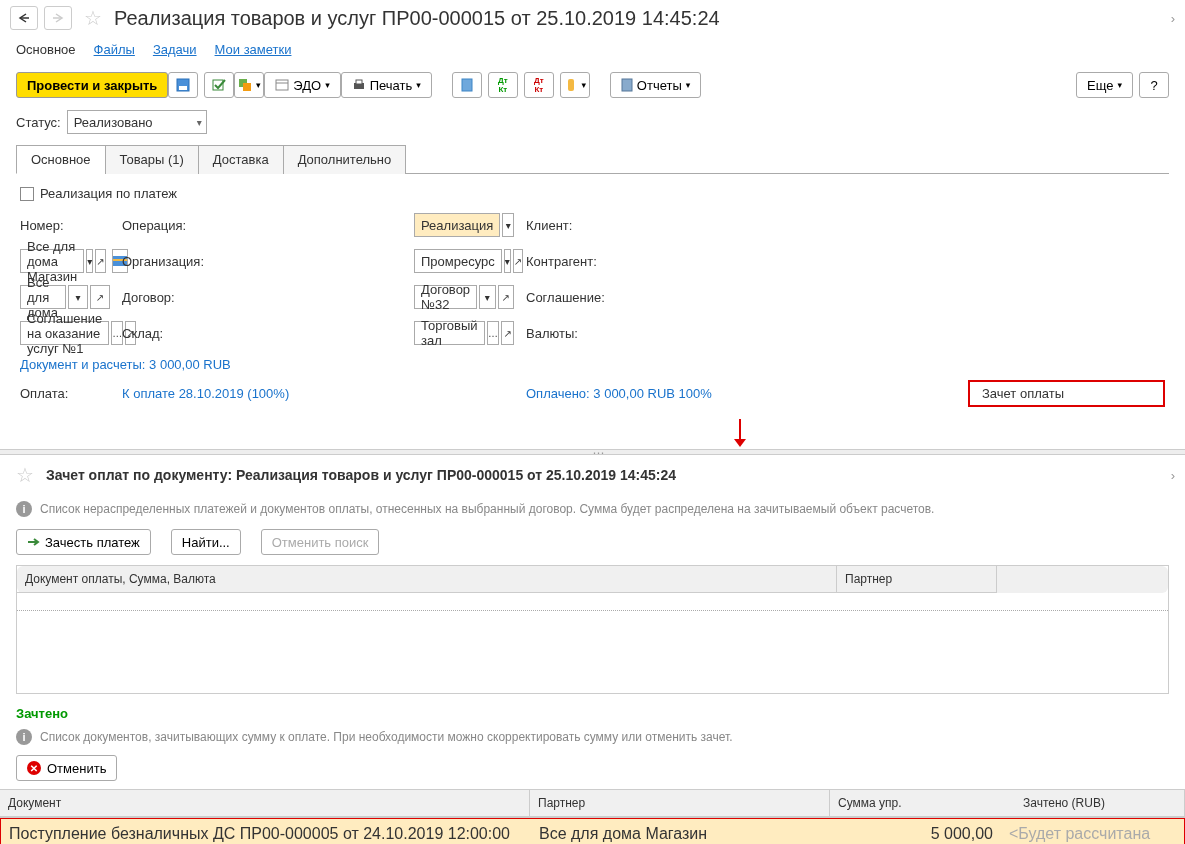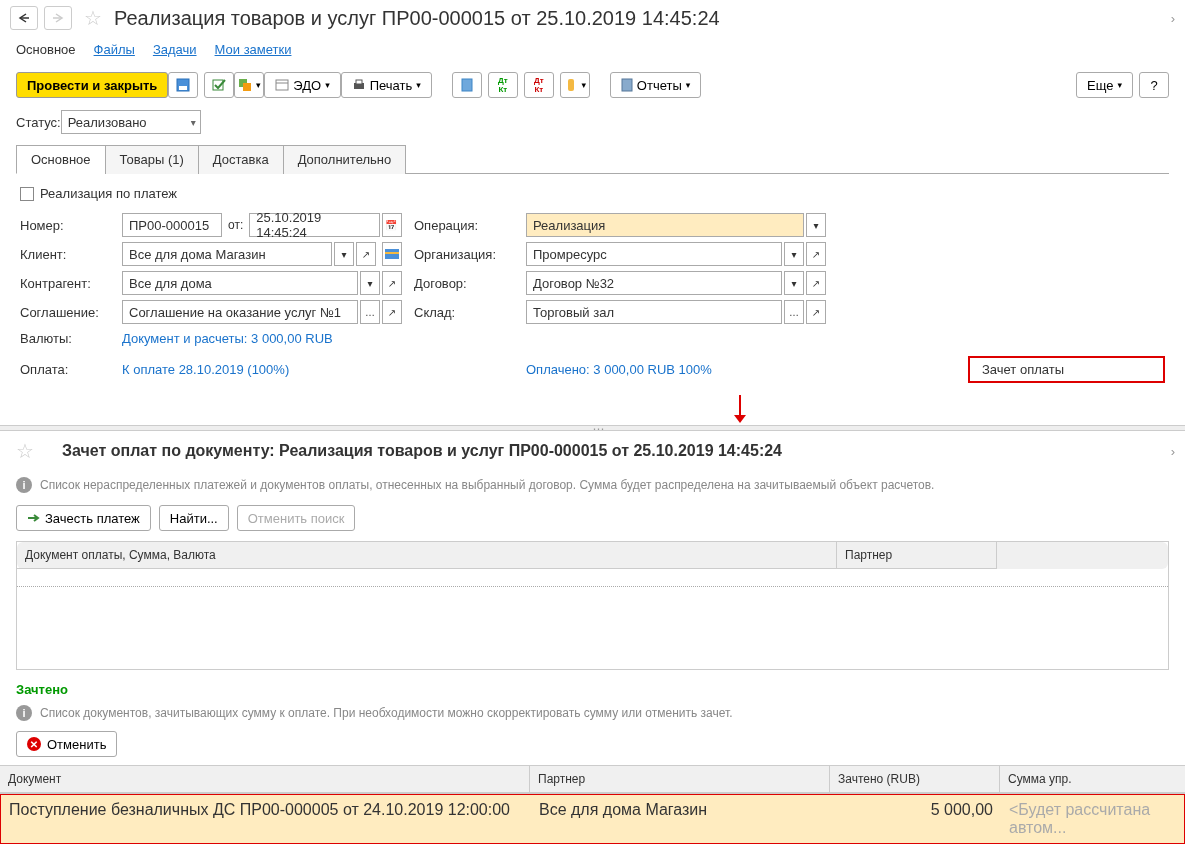--- a/index.html
+++ b/index.html
@@ -11,48 +11,48 @@
 .chevron-r { margin-left: auto; color: #999; }
 .nav-tabs { display: flex; gap: 18px; padding: 6px 16px; border-bottom: 1px solid transparent; }
 .nav-tab { color: #1a73cc; cursor: pointer; text-decoration: underline; }
 .nav-tab.active { color: #333; text-decoration: none; }
 .toolbar { display: flex; align-items: center; padding: 8px 16px; }
 .btn { height: 26px; border: 1px solid #aaa; background: #fff; padding: 0 10px; display: inline-flex; align-items: center; gap: 4px; cursor: pointer; border-radius: 3px; font-size: 13px; }
 .btn-yellow { background: #ffdd00; border-color: #999; font-weight: bold; }
 .btn-icon { width: 30px; padding: 0; justify-content: center; }
 .btn-group { display: flex; gap: 6px; }
 .toolbar-right { margin-left: auto; display: flex; gap: 6px; }
-.status-row { display: flex; align-items: center; padding: 4px 16px 10px; }
+.status-row { display: flex; align-items: center; gap: 6px; padding: 4px 16px 10px; }
 .label { color: #333; }
 .select-input { height: 24px; border: 1px solid #aaa; padding: 11px 6px; display: flex; align-items: center; min-width: 140px; background: #fff; position: relative; }
 .select-input .dd { position: absolute; right: 4px; color: #666; font-size: 10px; }
 .doc-tabs { display: flex; border-bottom: 1px solid #aaa; margin: 0 16px; }
 .doc-tab { padding: 6px 14px; border: 1px solid #aaa; border-bottom: none; background: #f5f5f5; cursor: pointer; margin-right: -1px; position: relative; top: 1px; }
 .doc-tab.active { background: #fff; border-bottom: 1px solid #fff; }
 .form-area { padding: 12px 20px; }
 .checkbox-row { display: flex; align-items: center; gap: 6px; margin-bottom: 12px; }
 .checkbox { width: 14px; height: 14px; border: 1px solid #888; }
-.form-grid { display: grid; grid-template-columns: 90px 280px 100px 300px; gap: 5px 12px; align-items: center; }
+.form-grid { display: grid; grid-template-columns: 90px 280px 100px 300px; gap: 12px 12px; align-items: center; }
 .form-grid .label { padding: 2px 0; }
 .input-wrap { display: flex; gap: 2px; }
 .text-input { height: 24px; border: 1px solid #aaa; padding: 0 6px; display: flex; align-items: center; background: #fff; flex: 1; position: relative; }
 .text-input.yellow { background: #ffecc0; text-align: center; }
 .input-btn { width: 20px; height: 24px; border: 1px solid #aaa; background: #fff; display: flex; align-items: center; justify-content: center; font-size: 10px; cursor: pointer; }
 .link { color: #1a73cc; cursor: pointer; }
 .payment-row { display: grid; grid-template-columns: 90px 280px 100px 300px 100px auto; gap: 8px 12px; align-items: center; margin-top: 8px; }
 .credit-btn { border: 2px solid #d00; padding: 4px 12px; cursor: pointer; margin-left: 18px; }
 .arrow-down { color: #d00; font-size: 24px; text-align: center; margin-left: 730px; }
 .divider { height: 6px; background: #eee; border-top: 1px solid #ccc; border-bottom: 1px solid #ccc; position: relative; }
 .divider::after { content: "⋯"; position: absolute; left: 50%; top: -4px; color: #999; font-size: 12px; }
 .sub-header { display: flex; align-items: center; padding: 8px 10px; gap: 6px; }
-.sub-title { font-size: 16px; margin-left: 16px; }
+.sub-title { font-size: 14px; }
 .info-row { display: flex; align-items: center; gap: 8px; padding: 6px 16px; }
 .info-icon { width: 16px; height: 16px; border-radius: 50%; background: #999; color: #fff; display: flex; align-items: center; justify-content: center; font-size: 11px; font-weight: bold; }
 .info-text { color: #888; font-size: 12px; }
-.sub-toolbar { display: flex; gap: 8px; padding: 6px 16px; }
+.sub-toolbar { display: flex; gap: 20px; padding: 6px 16px; }
 .table { margin: 4px 16px; border: 1px solid #ccc; }
 .table-header { display: flex; background: #f0f0f0; border-radius: 6px; }
 .th { padding: 6px 8px; border-right: 1px solid #ccc; border-bottom: 1px solid #ccc; font-size: 12px; }
 .table-body { min-height: 100px; background: #fff; }
 .dotted-row { border-bottom: 1px dotted #aaa; height: 18px; }
 .section-label { color: #009900; font-weight: bold; padding: 8px 16px 2px; }
 .cancel-btn { display: inline-flex; align-items: center; gap: 6px; margin: 4px 16px; }
 .red-x { width: 14px; height: 14px; border-radius: 50%; background: #d00; color: #fff; display: flex; align-items: center; justify-content: center; font-size: 10px; font-weight: bold; }
 .table2 { margin: 4px 0; border-top: 1px solid #ccc; }
 .table2-header { display: flex; background: #f0f0f0; border-bottom: 1px solid #ccc; }
@@ -182,30 +182,20 @@
   <div class="doc-tab">Дополнительно</div>
 </div>
 
 <div class="form-area">
   <div class="checkbox-row">
     <div class="checkbox"></div>
     <span>Реализация по платеж</span>
   </div>
   <div class="form-grid">
     <span class="label">Номер:</span>
-    <div class="input-wrap">
-      <div class="text-input" style="flex:0 0 100px">
-          <span>ПР00-000015</span>
-        </div>
-      <span class="label small-label" style="align-self:center;margin:0 4px">от:</span>
-      <div class="text-input">
-          <span>25.10.2019 14:45:24</span>
-        </div>
-      <div class="input-btn">📅</div>
-    </div>
     <span class="label">Операция:</span>
     <div class="input-wrap">
       <div class="text-input yellow">
           <span>Реализация</span>
         </div>
       <div class="input-btn">▾</div>
     </div>
 
     <span class="label">Клиент:</span>
     <div class="input-wrap">
@@ -327,22 +317,22 @@
 
 <button class="btn cancel-btn">
   <span class="red-x">✕</span>
   <span>Отменить</span>
 </button>
 
 <div class="table2">
   <div class="table2-header">
     <div class="th" style="flex:0 0 530px">Документ</div>
     <div class="th" style="flex:0 0 300px">Партнер</div>
+    <div class="th" style="flex:1;border-right:none">Сумма упр.</div>
     <div class="th" style="flex:0 0 170px">Зачтено (RUB)</div>
-    <div class="th" style="flex:1;border-right:none">Сумма упр.</div>
   </div>
   <div class="table2-row">
     <div class="td" style="flex:0 0 530px">Поступление безналичных ДС ПР00-000005 от 24.10.2019 12:00:00</div>
     <div class="td" style="flex:0 0 300px">Все для дома Магазин</div>
     <div class="td right" style="flex:0 0 170px">5 000,00</div>
     <div class="td gray" style="flex:1">&lt;Будет рассчитана автом...</div>
   </div>
 </div>
 
 

